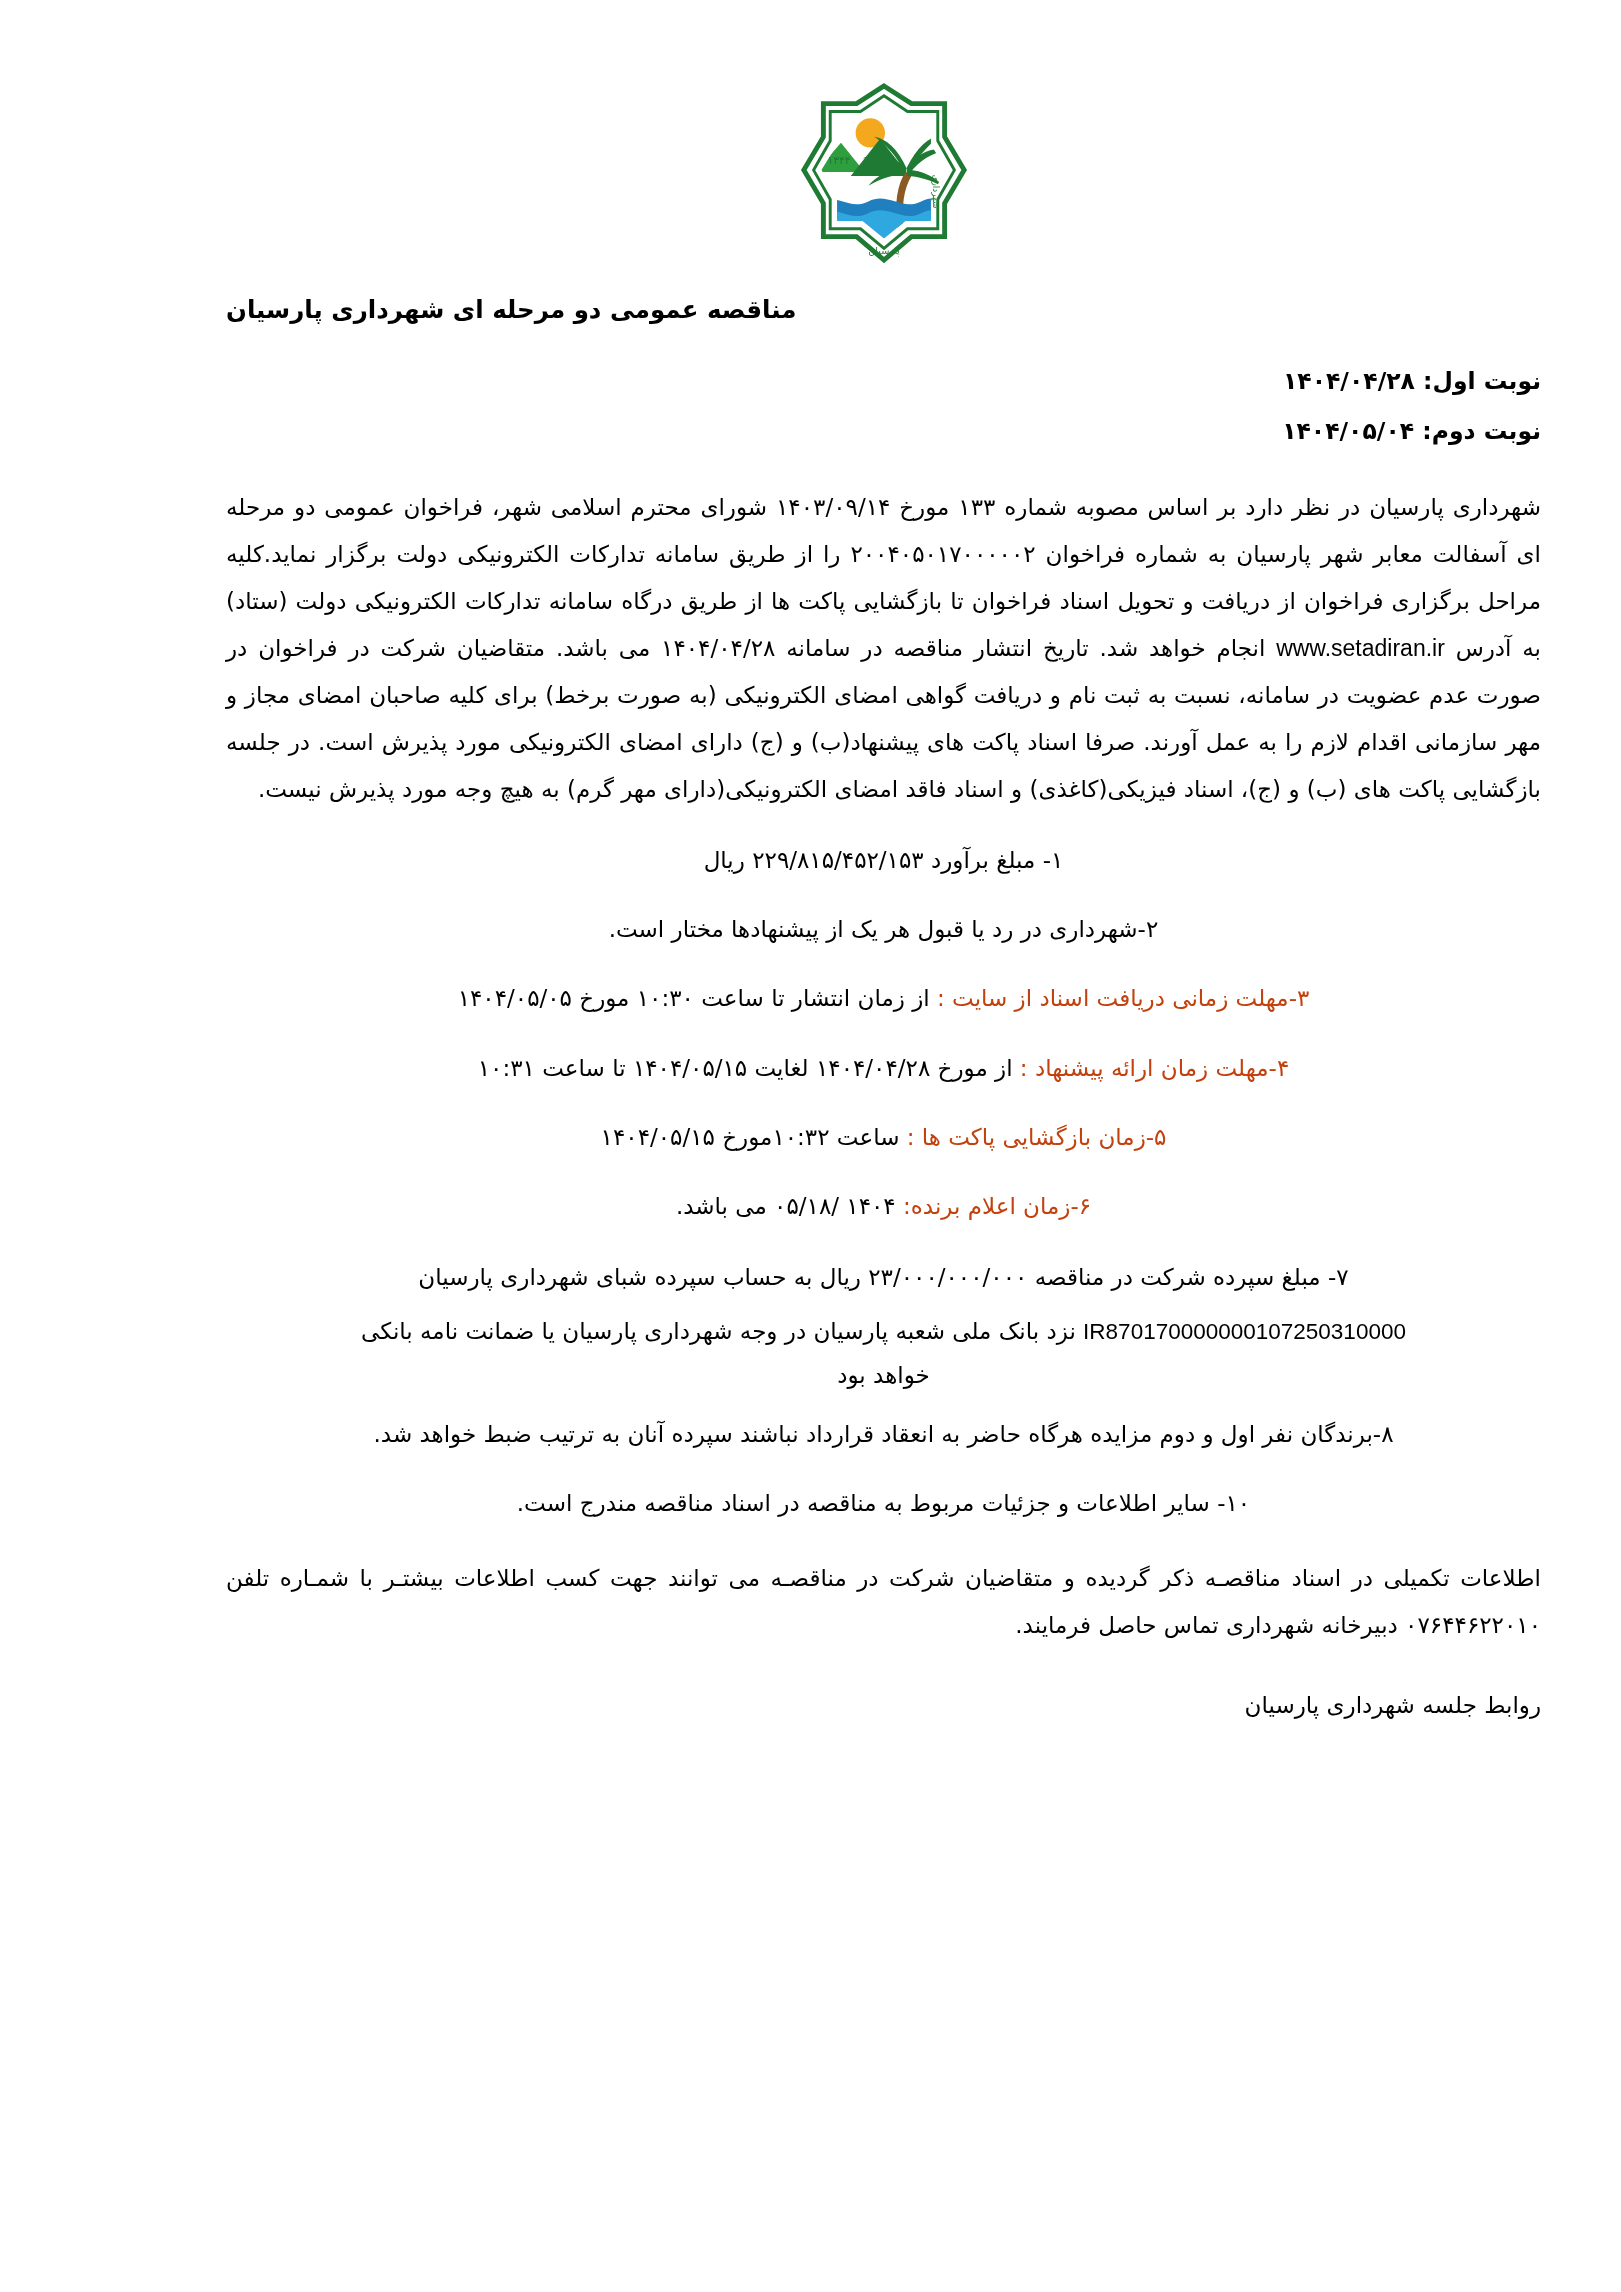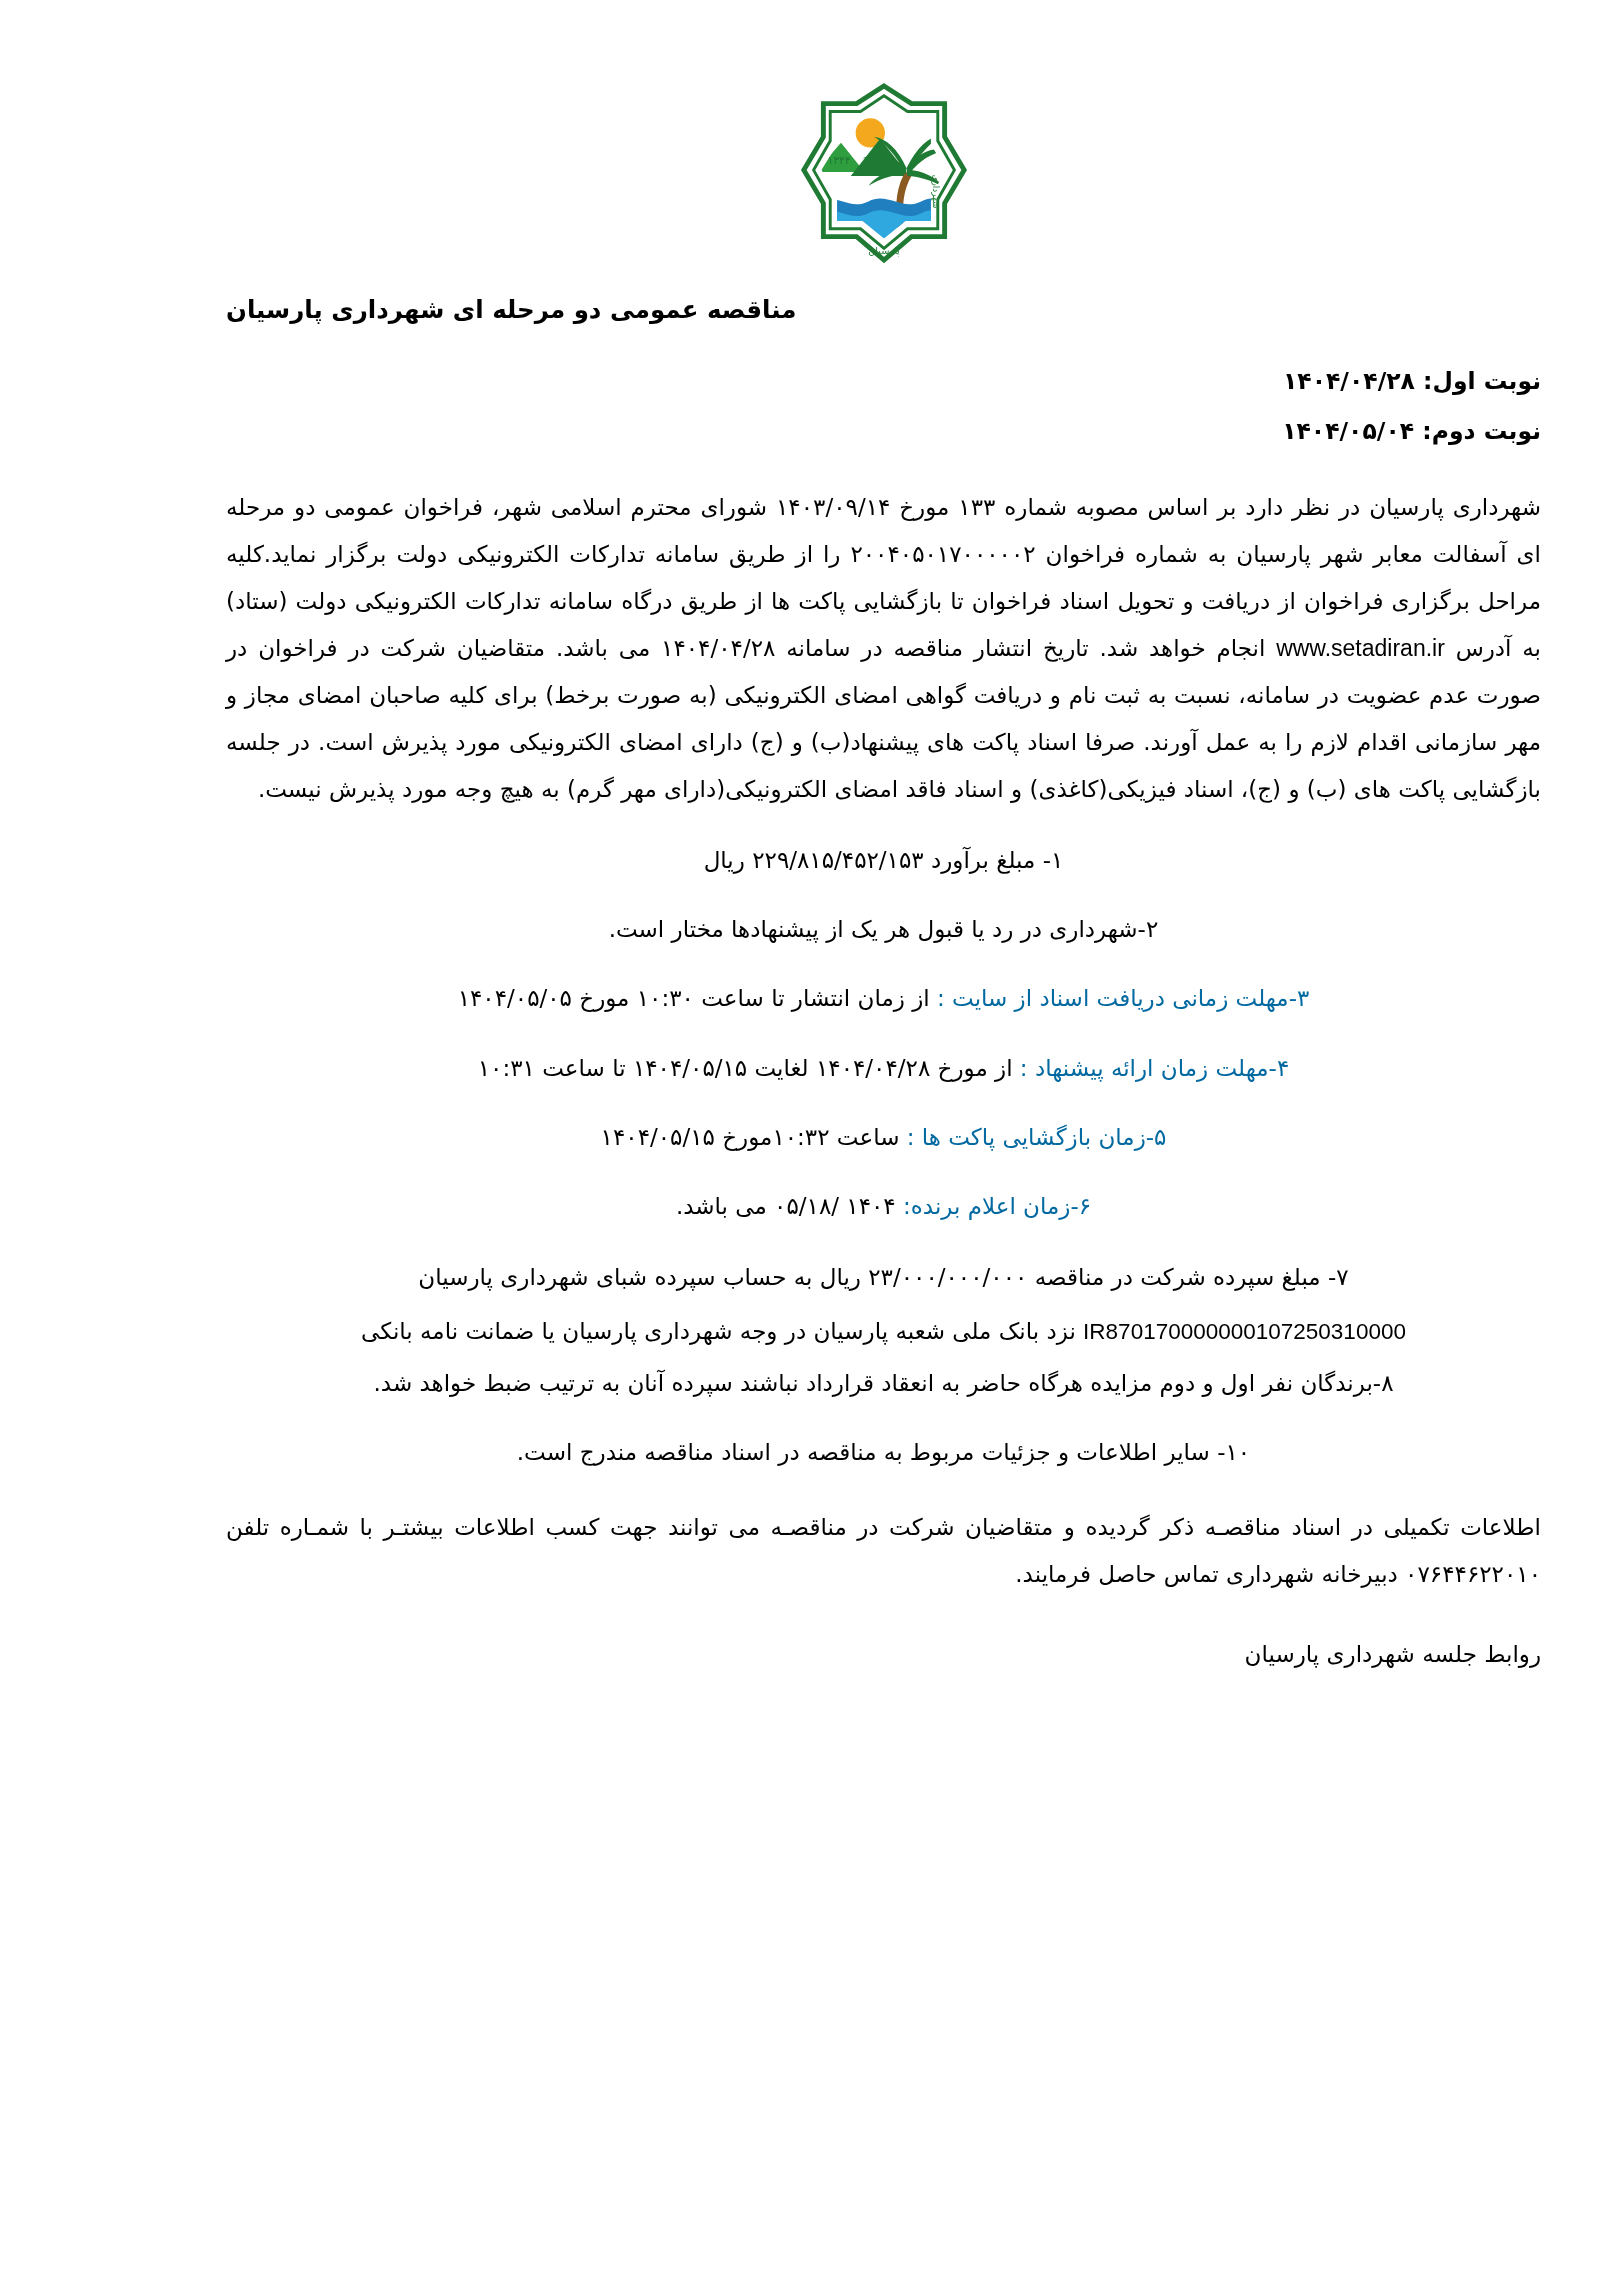--- a/index.html
+++ b/index.html
@@ -68,21 +68,21 @@
   .items {
     margin-top: 25.5px;
   }
   .item {
     font-size: 23px;
     line-height: 1.9;
     margin-bottom: 25.5px;
     text-align: center;
   }
   .item .red {
-    color: #0369a1;
+    color: #c2410c;
   }
   .item-7 {
     text-align: center;
     font-size: 23px;
     line-height: 2.0;
     margin-bottom: 7.8px;
   }
   .item-7-cont {
     text-align: center;
     font-size: 23px;
@@ -206,20 +206,21 @@
     </div>
 
     <div class="item">
       <span class="red">۶-زمان اعلام برنده:</span><span>  ۱۴۰۴ /۰۵/۱۸ می باشد.</span>
     </div>
 
     <div class="item-7">۷-  مبلغ سپرده شرکت در مناقصه ۲۳/۰۰۰/۰۰۰/۰۰۰ ریال به حساب سپرده  شبای شهرداری پارسیان</div>
     <div class="item-7-cont">
       <span class="iban">IR870170000000107250310000</span><span> نزد بانک ملی شعبه پارسیان در وجه شهرداری پارسیان یا ضمانت نامه بانکی</span>
     </div>
+    <div class="item-7-end">خواهد بود</div>
 
     <div class="item">
       <span>۸-برندگان نفر اول و دوم مزایده هرگاه حاضر به انعقاد قرارداد نباشند سپرده آنان به ترتیب ضبط خواهد شد.</span>
     </div>
 
 
     <div class="item">
       <span>۱۰- سایر اطلاعات و جزئیات مربوط به مناقصه در اسناد مناقصه مندرج است.</span>
     </div>
   </div>

